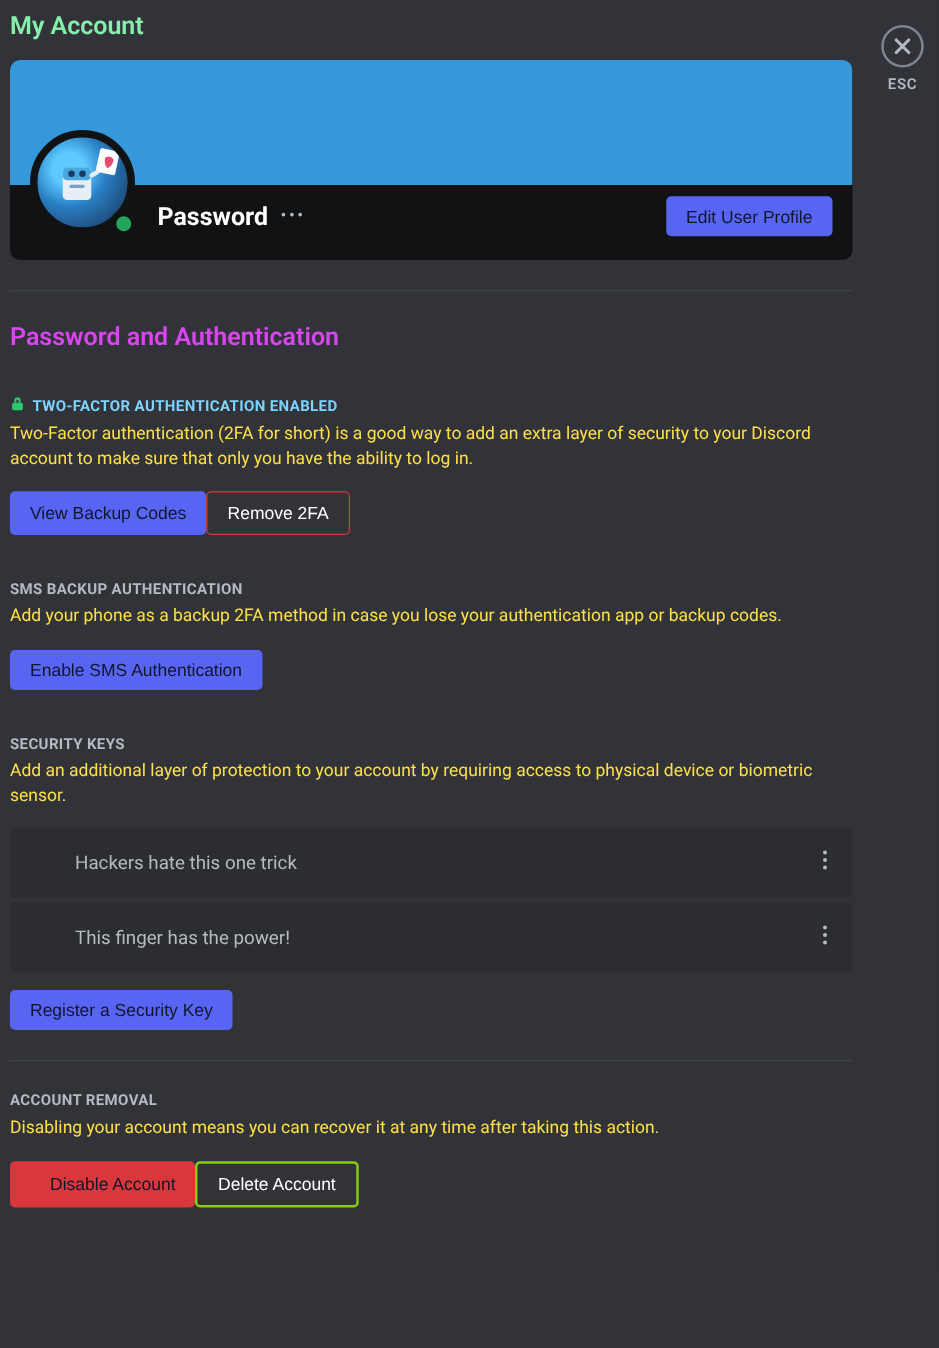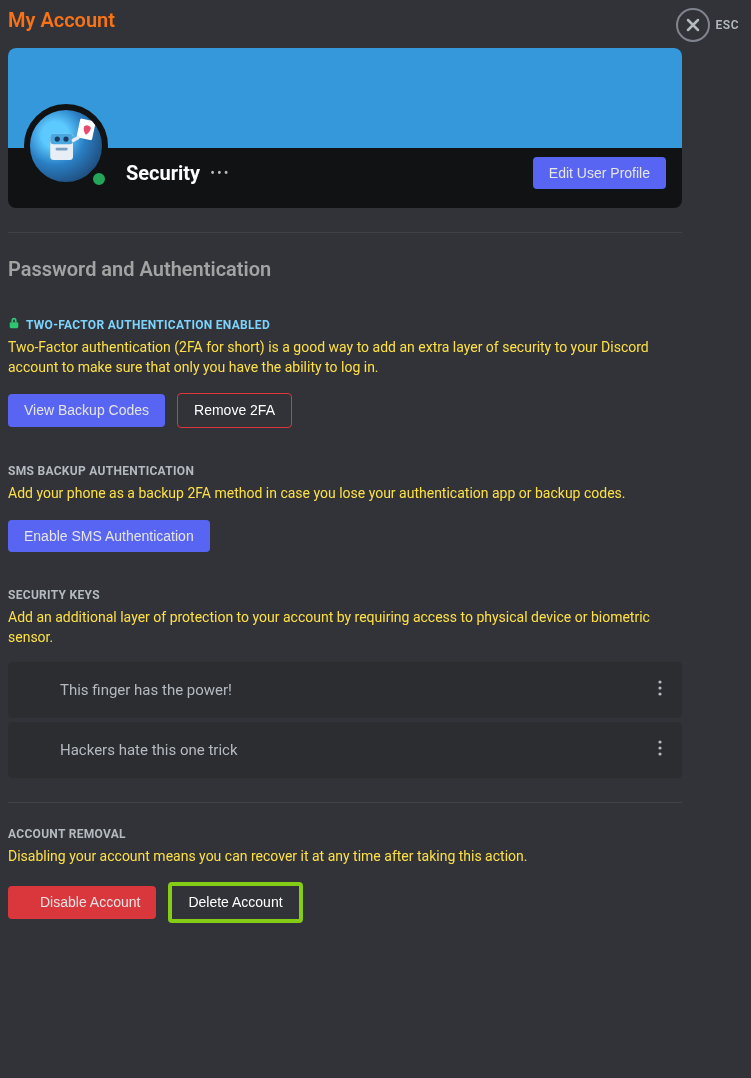--- a/index.html
+++ b/index.html
@@ -10,31 +10,31 @@
     width: 751px;
     height: 1078px;
     overflow: hidden;
     position: relative;
   }
   .content {
     padding: 8px;
     width: 690px;
   }
   .page-title {
-    color: #f97316;
+    color: #86efac;
     font-size: 20px;
     font-weight: 600;
     margin-bottom: 16px;
   }
   .close-wrap {
     position: absolute;
-    top: 8px;
+    top: 20px;
     right: 12px;
     display: flex;
-    flex-direction: row;
+    flex-direction: column;
     align-items: center;
     gap: 6px;
   }
   .close-btn {
     width: 34px;
     height: 34px;
     border: 2px solid #80848e;
     border-radius: 50%;
     display: flex;
     align-items: center;
@@ -112,50 +112,50 @@
     margin-top: 6px;
   }
 
   hr.divider {
     border: none;
     border-top: 1px solid #3f4147;
     margin: 24px 0;
   }
 
   .section-title {
-    color: #a3a3a3;
+    color: #d946ef;
     font-size: 20px;
     font-weight: 600;
     margin-bottom: 20px;
   }
 
   .btn {
     display: inline-block;
     padding: 8px 16px;
     border-radius: 4px;
     font-size: 14px;
     font-weight: 500;
     cursor: pointer;
     border: none;
-    color: #e5e5e5;
+    color: #0f172a;
     line-height: 1.2;
   }
   .btn-primary { background: #5865f2; }
   .btn-danger { background: #da373c; padding-left: 32px; }
   .btn-outline-danger {
     background: transparent;
     border: 1px solid #da373c;
     color: #ffffff;
   }
   .btn-outline {
     background: transparent;
-    border: 4px solid #84cc16;
+    border: 2px solid #84cc16;
     color: #ffffff;
   }
-  .btn-row { display: flex; gap: 12px; margin-top: 16px; align-items: center; }
+  .btn-row { display: flex; gap: 0; margin-top: 16px; }
 
   .sub-header {
     font-size: 12px;
     font-weight: 700;
     letter-spacing: 0.3px;
     text-transform: uppercase;
     color: #b5bac1;
     margin-top: 36px;
     margin-bottom: 6px;
     display: flex;
@@ -214,21 +214,21 @@
             <circle cx="40" cy="32" r="3" fill="#1b3b63"></circle>
             <rect x="28" y="42" width="14" height="3" rx="1.5" fill="#7aa0c4"></rect>
             <rect x="54" y="10" width="18" height="22" rx="2" fill="#ffffff" transform="rotate(12 63 21)"></rect>
             <path d="M60 18 q4 -4 8 0 q0 6 -4 9 q-4 -3 -4 -9" fill="#e74c6c" transform="rotate(12 63 21)"></path>
             <rect x="46" y="30" width="10" height="4" rx="2" fill="#e8eef5" transform="rotate(-30 51 32)"></rect>
           </svg>
         </div>
         <div class="status-dot"></div>
       </div>
       <div class="username-block">
-        <span class="username">Security</span>
+        <span class="username">Password</span>
         <span class="dots-icon">•••</span>
       </div>
       <button class="btn btn-primary edit-profile-btn">Edit User Profile</button>
     </div>
   </div>
 
   <hr class="divider">
 
   <h2 class="section-title">Password and Authentication</h2>
 
@@ -250,41 +250,42 @@
   <div class="sub-header">SMS BACKUP AUTHENTICATION</div>
   <p class="desc">Add your phone as a backup 2FA method in case you lose your authentication app or backup codes.</p>
   <div class="btn-row">
     <button class="btn btn-primary">Enable SMS Authentication</button>
   </div>
 
   <div class="sub-header">SECURITY KEYS</div>
   <p class="desc">Add an additional layer of protection to your account by requiring access to physical device or biometric sensor.</p>
 
   <div class="key-list">
+    <div class="key-item">
+      <span>Hackers hate this one trick</span>
+      <span class="more-icon">
+        <svg viewBox="0 0 4 16">
+            <circle cx="2" cy="2" r="1.6"></circle>
+            <circle cx="2" cy="8" r="1.6"></circle>
+            <circle cx="2" cy="14" r="1.6"></circle>
+          </svg>
+      </span>
+    </div>
     <div class="key-item">
       <span>This finger has the power!</span>
       <span class="more-icon">
         <svg viewBox="0 0 4 16">
             <circle cx="2" cy="2" r="1.6"></circle>
             <circle cx="2" cy="8" r="1.6"></circle>
             <circle cx="2" cy="14" r="1.6"></circle>
           </svg>
       </span>
     </div>
-    <div class="key-item">
-      <span>Hackers hate this one trick</span>
-      <span class="more-icon">
-        <svg viewBox="0 0 4 16">
-            <circle cx="2" cy="2" r="1.6"></circle>
-            <circle cx="2" cy="8" r="1.6"></circle>
-            <circle cx="2" cy="14" r="1.6"></circle>
-          </svg>
-      </span>
-    </div>
-  </div>
+  </div>
+  <button class="btn btn-primary">Register a Security Key</button>
 
   <hr class="divider">
 
   <div class="sub-header" style="margin-top:12px">ACCOUNT REMOVAL</div>
   <p class="desc">Disabling your account means you can recover it at any time after taking this action.</p>
   <div class="btn-row">
     <button class="btn btn-danger">Disable Account</button>
     <button class="btn btn-outline">Delete Account</button>
   </div>
 </div>

